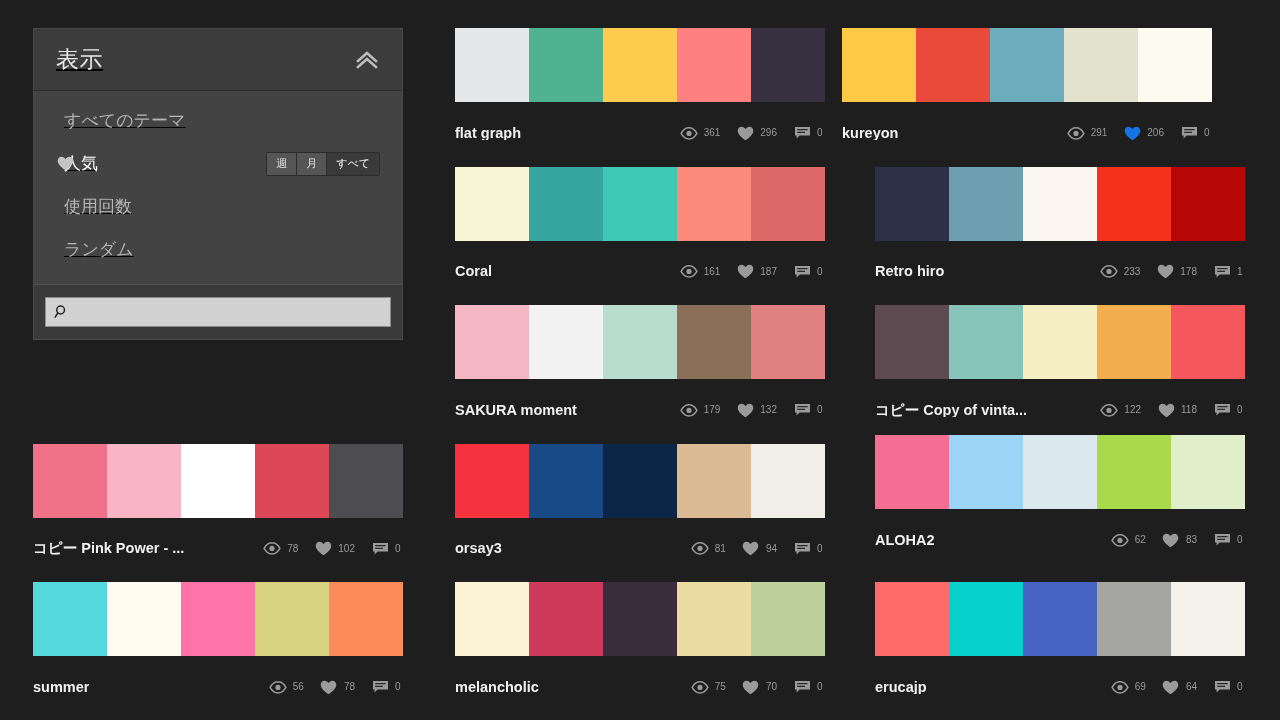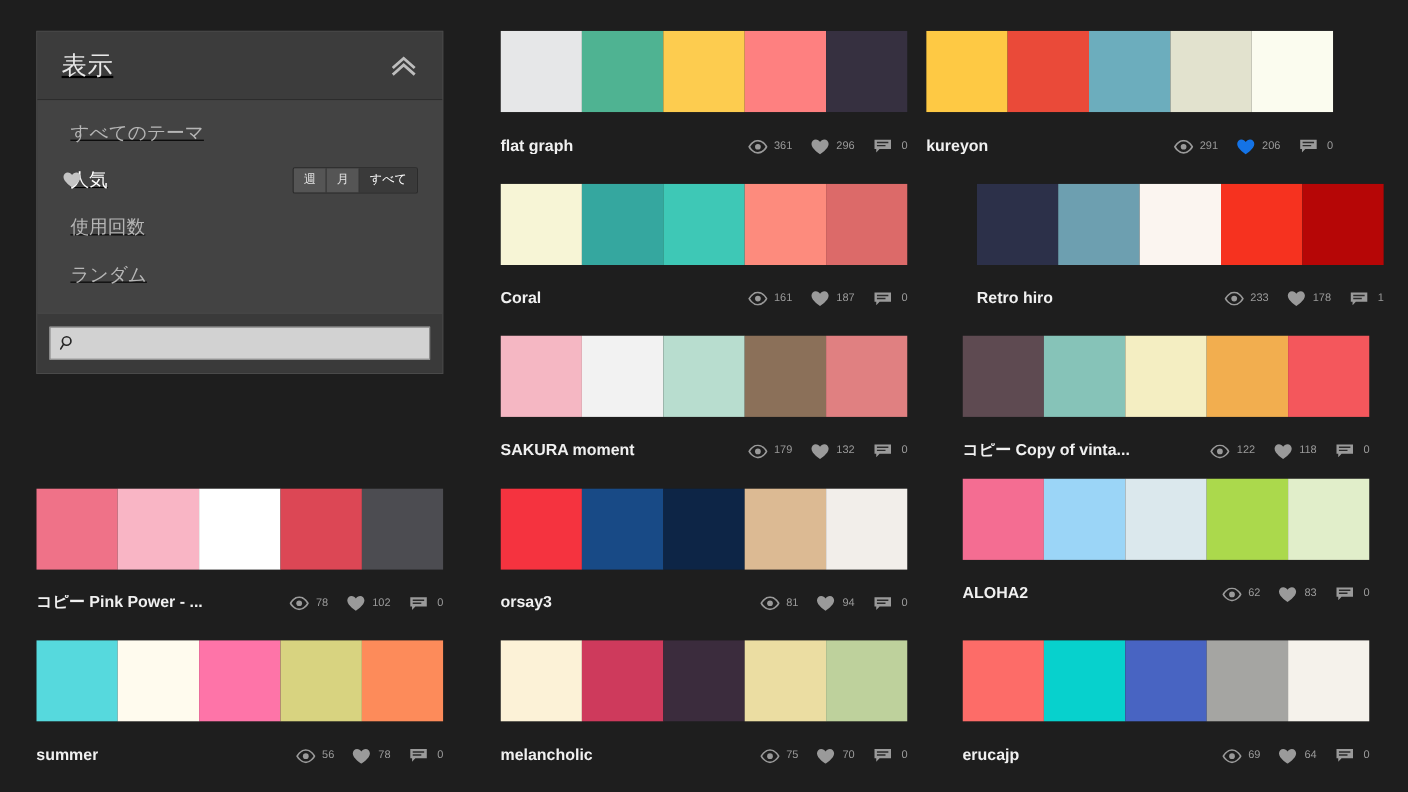--- a/index.html
+++ b/index.html
@@ -189,21 +189,20 @@
     height: 74px;
     cursor: pointer;
   }
 
   .card-meta {
     display: flex;
     align-items: center;
     justify-content: space-between;
     height: 38px;
     padding-top: 24px;
-    text-align: right;
   }
 
   .theme-name {
     color: #f0f0f0;
     font-size: 14.5px;
     font-weight: bold;
     white-space: nowrap;
     overflow: hidden;
     text-overflow: ellipsis;
     max-width: 215px;
@@ -412,21 +411,21 @@
                 <svg width="17" height="14" viewBox="0 0 17 14" aria-hidden="true">
                   <path d="M1 1 H16 V9.4 H5.6 L2.6 12.6 V9.4 H1 Z" fill="#9a9a9a"></path>
                   <path d="M3.2 3.6 H13.6 M3.2 6.4 H11.0" stroke="#2a2a2a" stroke-width="1.3"></path>
                 </svg>
               </span>
               <span class="count">0</span>
             </div>
           </div>
         </div>
       </div>
-      <div class="theme-card" style="left: 875px; top: 166.5px; margin-left: 13px;">
+      <div class="theme-card" style="left: 875px; top: 166.5px;">
         <div class="swatch-strip">
           <div class="swatch" title="#2c3049" style="background: rgb(44, 48, 73);"></div>
           <div class="swatch" title="#6d9fb0" style="background: rgb(109, 159, 176);"></div>
           <div class="swatch" title="#fbf5f0" style="background: rgb(251, 245, 240);"></div>
           <div class="swatch" title="#f6321f" style="background: rgb(246, 50, 31);"></div>
           <div class="swatch" title="#b60606" style="background: rgb(182, 6, 6);"></div>
         </div>
         <div class="card-meta">
           <span class="theme-name">Retro hiro</span>
           <div class="stats">

